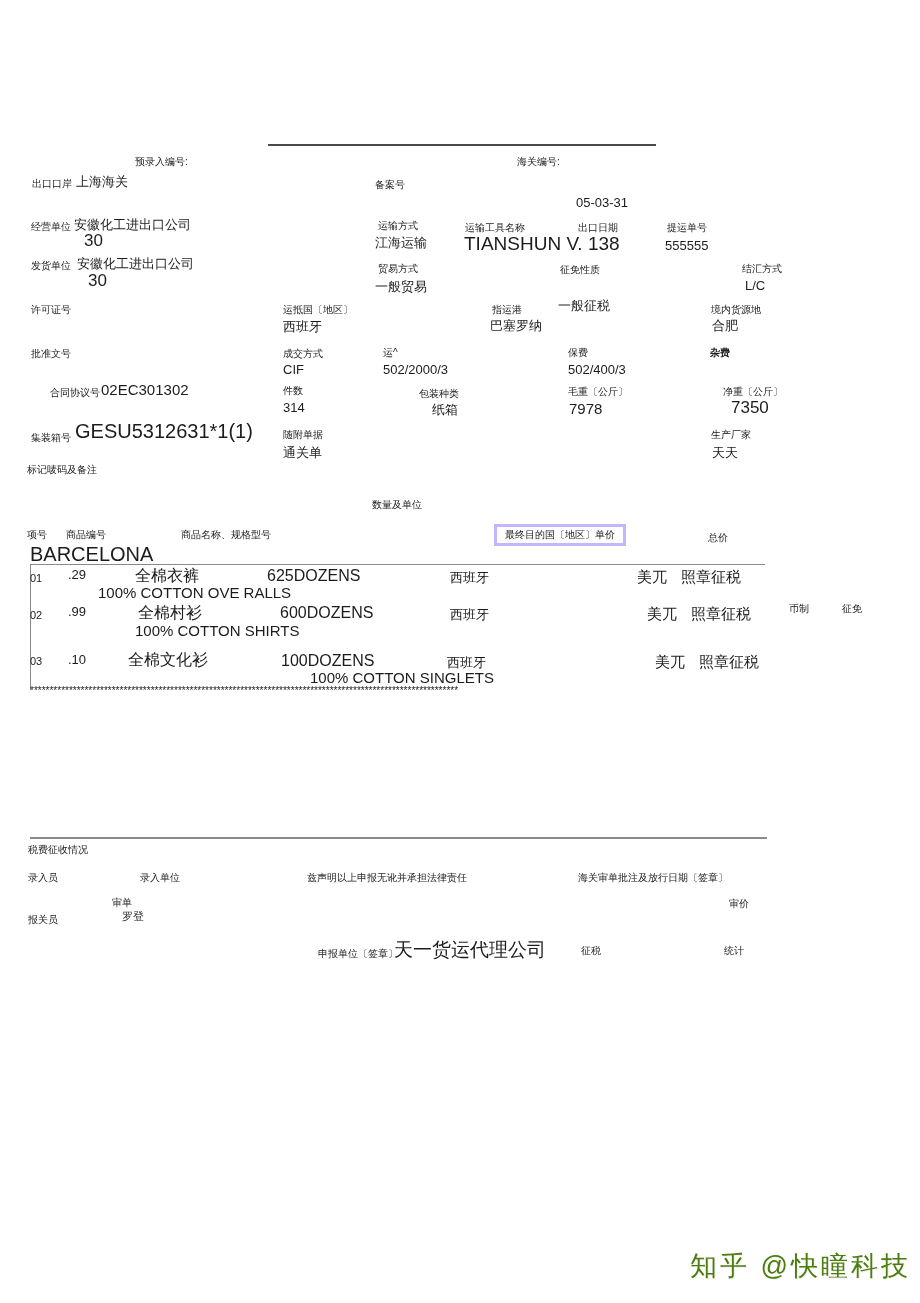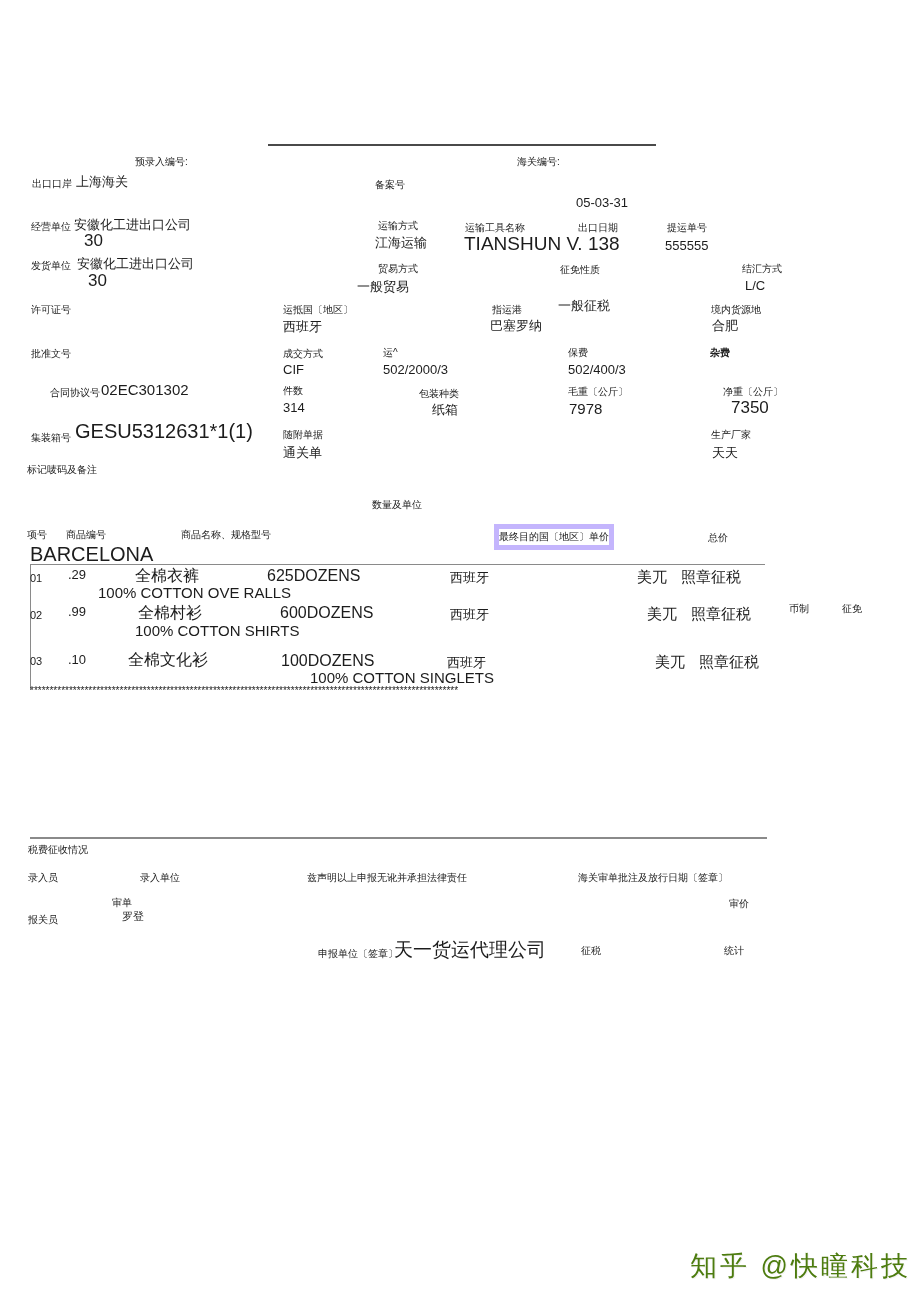--- a/index.html
+++ b/index.html
@@ -15,21 +15,21 @@
   .lbl { font-size:10px; color:#222; }
   .v13 { font-size:13px; }
   .v15 { font-size:15px; }
   .v16 { font-size:16px; }
   .v17 { font-size:17px; }
   .v19 { font-size:19px; }
   .v20 { font-size:20px; }
   .v11 { font-size:11px; }
   .hline { position:absolute; background:#8a8a8a; }
   .vline { position:absolute; background:#8a8a8a; }
-  .boxed { border:5px solid #c4b5fd; padding:1px 0; }
+  .boxed { border:3px solid #c4b5fd; padding:1px 8px; }
   .sep { font-size:10px; letter-spacing:0; overflow:hidden; width:548px; }
   .watermark {
     font-size:27px; letter-spacing:3px; color:#4d7c0f;
     text-shadow:1px 1px 0 #f2f2f2;
   }
 </style>
 </head>
 <body>
 
 <div class="page">
@@ -52,21 +52,21 @@
   <div class="abs v13" style="left:375px; top:234px;">江海运输</div>
   <div class="abs lbl" style="left:465px; top:221px;">运输工具名称</div>
   <div class="abs v19" style="left:464px; top:233px;">TIANSHUN V. 138</div>
   <div class="abs lbl" style="left:667px; top:221px;">提运单号</div>
   <div class="abs v13" style="left:665px; top:238px;">555555</div>
 
   <div class="abs lbl" style="left:31px; top:259px;">发货单位</div>
   <div class="abs v13" style="left:77px; top:255px;">安徽化工进出口公司</div>
   <div class="abs v17" style="left:88px; top:271px;">30</div>
   <div class="abs lbl" style="left:378px; top:262px;">贸易方式</div>
-  <div class="abs v13" style="left:357px; top:278px;text-align:right;">一般贸易</div>
+  <div class="abs v13" style="left:375px; top:278px;text-align:right;">一般贸易</div>
   <div class="abs lbl" style="left:560px; top:263px;">征免性质</div>
   <div class="abs v13" style="left:558px; top:277px;margin-top:20px;">一般征税</div>
   <div class="abs lbl" style="left:742px; top:262px;">结汇方式</div>
   <div class="abs v13" style="left:745px; top:278px;">L/C</div>
 
   <div class="abs lbl" style="left:31px; top:303px;">许可证号</div>
   <div class="abs lbl" style="left:283px; top:303px;">运抵国〔地区〕</div>
   <div class="abs v13" style="left:283px; top:318px;">西班牙</div>
   <div class="abs lbl" style="left:492px; top:303px;">指运港</div>
   <div class="abs v13" style="left:490px; top:317px;">巴塞罗纳</div>

